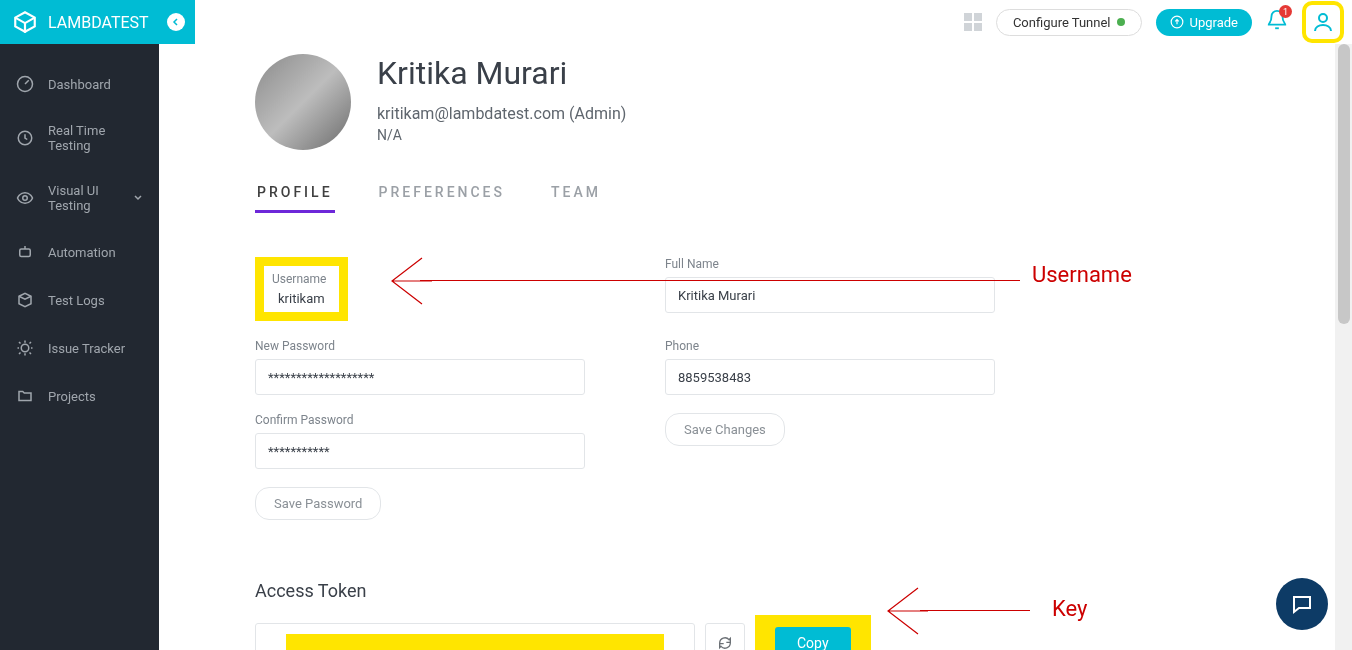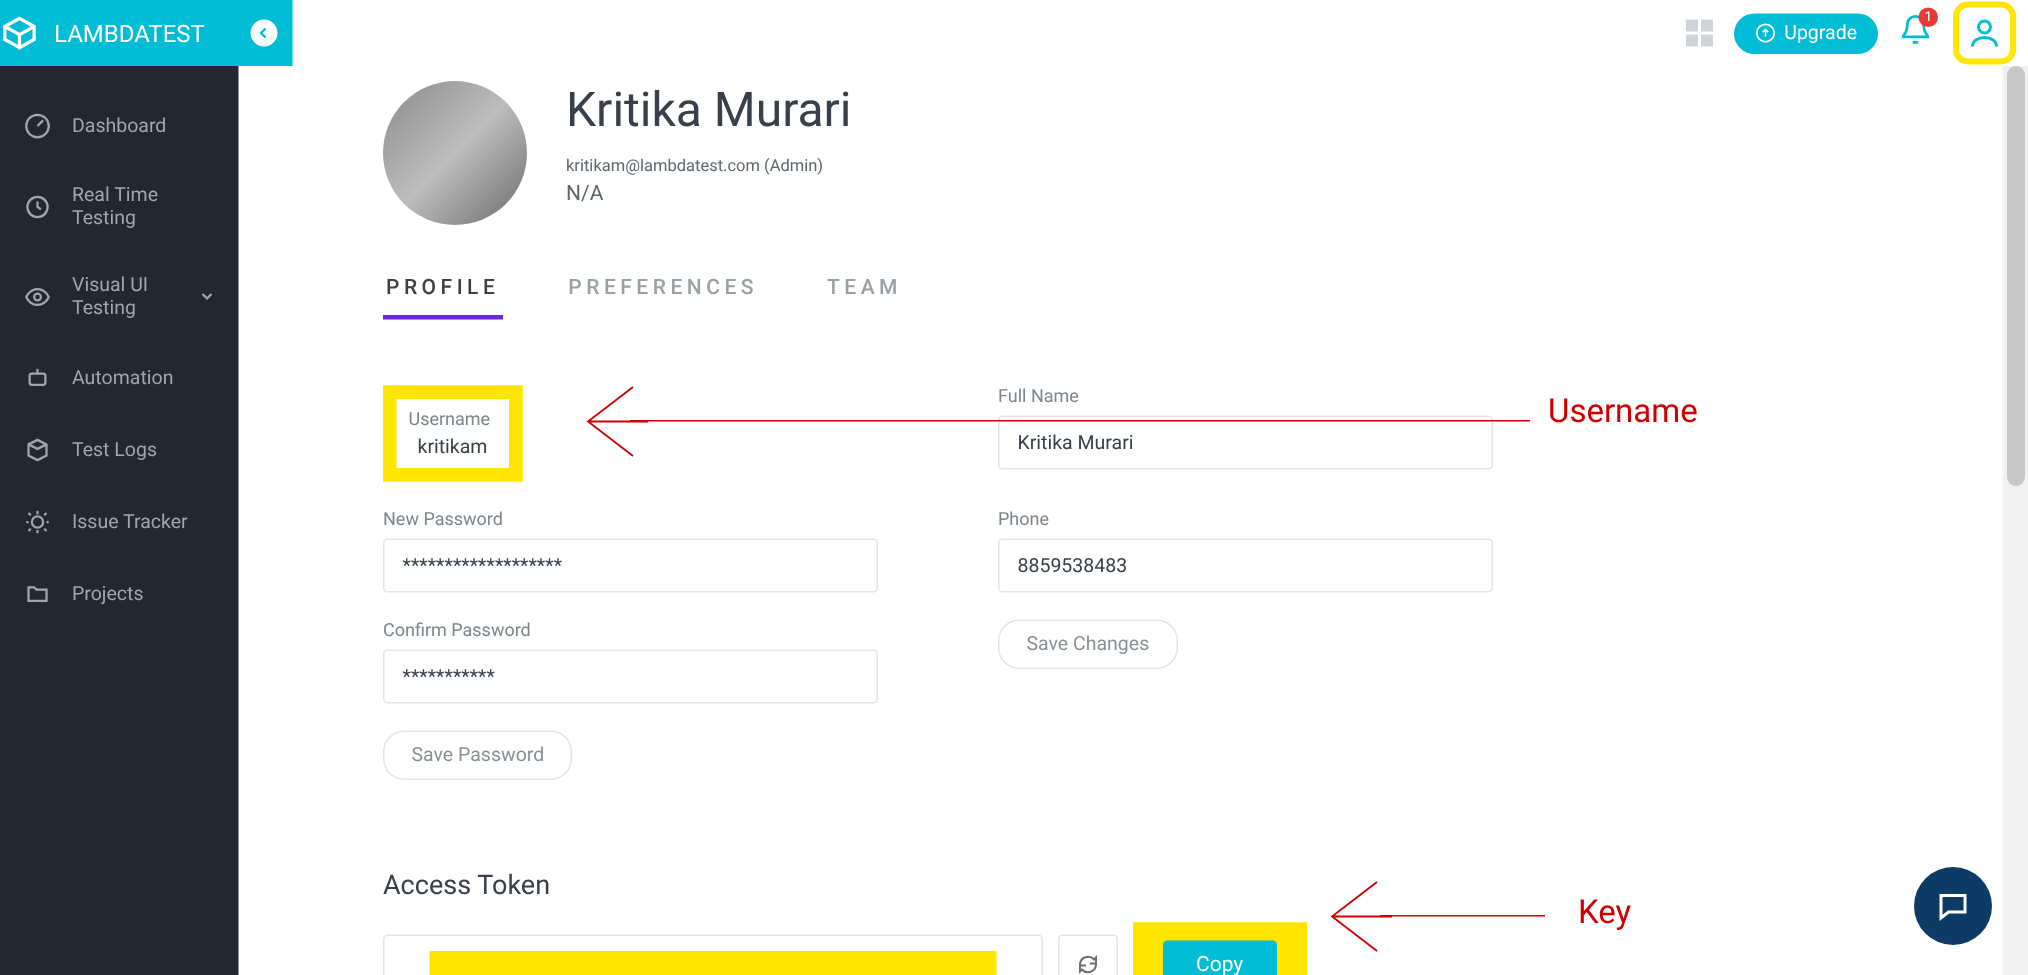--- a/index.html
+++ b/index.html
@@ -1,38 +1,38 @@
 <!DOCTYPE html>
 <html><head>
 <meta charset="utf-8">
 <style>
 * { margin:0; padding:0; box-sizing:border-box; font-family:-apple-system,BlinkMacSystemFont,"Segoe UI",Roboto,sans-serif; }
 body { background:#fff; width:1352px; height:650px; overflow:hidden; position:relative; }
 .top-bar { position:absolute; top:0; left:0; right:0; height:44px; display:flex; align-items:center; z-index:5; }
-.logo-area { width:195px; height:44px; background:#00bcd4; display:flex; align-items:center; gap:10px; color:#fff; }
+.logo-area { width:195px; height:44px; background:#00bcd4; display:flex; align-items:center; padding-left:12px; gap:10px; color:#fff; }
 .logo-icon { width:26px; height:26px; }
 .collapse-btn { margin-left:auto; margin-right:10px; width:18px; height:18px; border-radius:50%; background:#fff; display:flex; align-items:center; justify-content:center; cursor:pointer; }
 .top-right { margin-left:auto; display:flex; align-items:center; gap:14px; padding-right:8px; }
 .grid-icon { width:18px; height:18px; display:grid; grid-template-columns:1fr 1fr; gap:2px; cursor:pointer; }
 .grid-icon span { background:#d0d4d8; }
 .tunnel-btn { border:1px solid #ddd; border-radius:18px; padding:5px 16px; font-size:13px; color:#333; display:flex; align-items:center; gap:6px; cursor:pointer; background:#fff; }
 .green-dot { width:8px; height:8px; border-radius:50%; background:#4caf50; }
 .upgrade-btn { background:#00bcd4; color:#fff; border:none; border-radius:18px; padding:6px 14px; font-size:13px; display:flex; align-items:center; gap:6px; cursor:pointer; }
 .bell-wrap { position:relative; cursor:pointer; }
 .badge { position:absolute; top:-4px; right:-4px; background:#e53935; color:#fff; border-radius:50%; width:13px; height:13px; font-size:9px; display:flex; align-items:center; justify-content:center; }
 .avatar-btn { width:42px; height:42px; border:4px solid #ffe500; border-radius:10px; display:flex; align-items:center; justify-content:center; cursor:pointer; }
 .sidebar { position:absolute; top:44px; left:0; width:159px; bottom:0; background:#222831; padding-top:16px; }
 .nav-item { display:flex; align-items:center; gap:14px; padding:15px 16px; color:#a0a6ad; font-size:13px; cursor:pointer; }
 .nav-item svg { flex-shrink:0; }
 .chev { margin-left:auto; }
 .main { position:absolute; top:44px; left:195px; right:0; bottom:0; padding:0 60px; overflow-y:auto; }
 .profile-header { display:flex; gap:26px; margin-top:10px; }
 .avatar-img { width:96px; height:96px; border-radius:50%; background:linear-gradient(135deg,#8a8a8a 0%,#bdbdbd 50%,#6b6b6b 100%); }
 .profile-name { font-size:32px; color:#3a4049; font-weight:400; }
-.profile-email { font-size:11px; color:#5f666e; margin-top:12px; }
+.profile-email { font-size:16px; color:#5f666e; margin-top:12px; }
 .profile-na { font-size:14px; color:#5f666e; margin-top:4px; }
 .tabs { display:flex; gap:42px; margin-top:24px; }
 .tab { font-size:14px; letter-spacing:3px; color:#9ba0a6; padding:10px 2px; cursor:pointer; font-weight:500; }
 .tab.active { color:#404040; border-bottom:3px solid #6d28d9; }
 .form-area { display:grid; grid-template-columns:330px 330px; column-gap:80px; row-gap:18px; margin-top:44px; }
 .fld label { font-size:12px; color:#7d848c; display:block; margin-bottom:6px; }
 .fld input { width:100%; height:36px; border:1px solid #e2e5e8; border-radius:3px; padding:0 12px; font-size:13px; color:#3a4049; }
 .hl-box { border:5px solid #ffe500; background:#ffe500; padding:4px 4px; display:inline-block; }
 .hl-box .inner { background:#fff; padding:2px 8px; }
 .hl-box label { font-size:12px; color:#7d848c; }
@@ -69,20 +69,24 @@
         </svg>
     </div>
   </div>
   <div class="top-right">
     <div class="grid-icon">
         <span></span>
         <span></span>
         <span></span>
         <span></span>
       </div>
+    <button class="tunnel-btn">
+      <span>Configure Tunnel</span>
+      <span class="green-dot"></span>
+    </button>
     <button class="upgrade-btn">
       <svg width="14" height="14" viewBox="0 0 24 24" fill="none" stroke="#fff" stroke-width="2">
           <circle cx="12" cy="12" r="10"></circle>
           <path d="M12 16V8M9 11l3-3 3 3"></path>
         </svg>
       <span>Upgrade</span>
     </button>
     <div class="bell-wrap">
       <svg width="22" height="22" viewBox="0 0 24 24" fill="none" stroke="#00bcd4" stroke-width="2">
           <path d="M6 8a6 6 0 1112 0c0 7 3 7 3 9H3c0-2 3-2 3-9z"></path>

